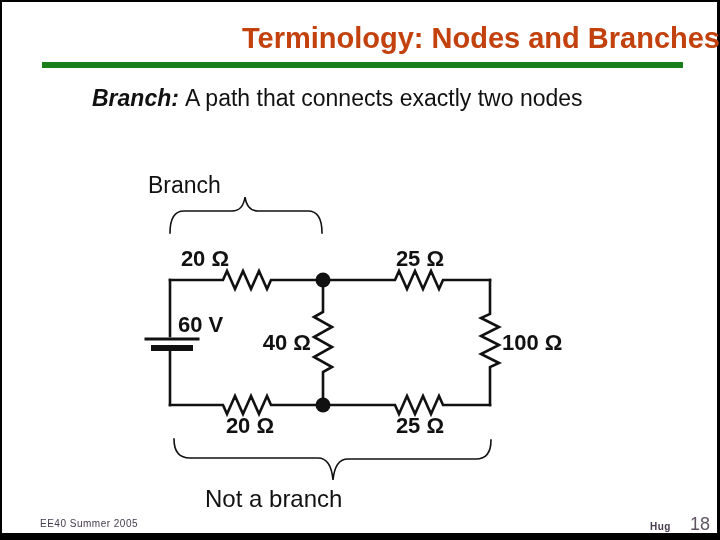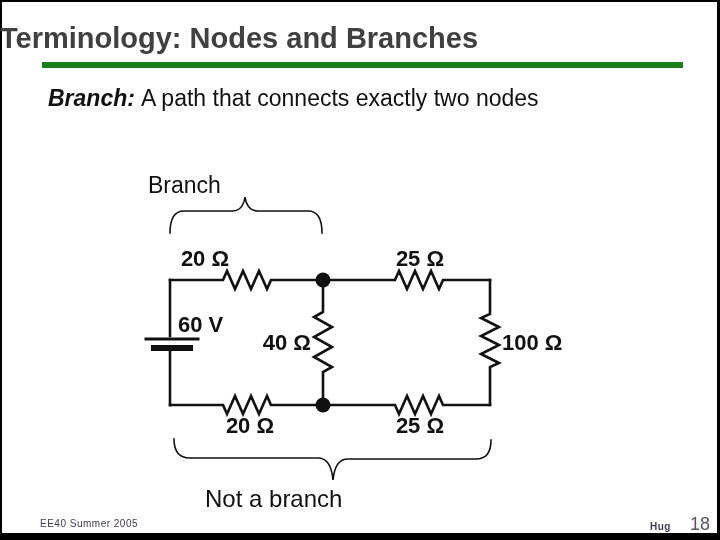--- a/index.html
+++ b/index.html
@@ -10,35 +10,35 @@
     color:#111111;
   }
   .frame{
     position:absolute;inset:0;
     border-style:solid;border-color:#000000;
     border-width:2px 3px 7px 2px;
     pointer-events:none;
   }
   .title{
     position:absolute;top:22px;left:0;right:0;
-    text-align:left;
+    text-align:right;
     font-size:29px;font-weight:bold;
-    color:#404040;
+    color:#c2410c;
     letter-spacing:0px;
     white-space:nowrap;
   }
   .rule{
     position:absolute;left:42px;top:62px;width:641px;height:6px;
     background:#1a7f1a;
   }
   .definition{
     position:absolute;left:48px;top:85px;
     font-size:23px;color:#111111;white-space:nowrap;
   }
-  .definition .term{font-weight:bold;font-style:italic;}
+  .definition .term{font-weight:bold;font-style:italic;margin-left:44px;}
   .definition .text{margin-left:6px;}
   .circuit-svg{position:absolute;left:0;top:0;}
   .footer-left{
     position:absolute;left:40px;top:518px;
     font-size:10px;color:#463a4d;letter-spacing:0.5px;
   }
   .footer-author{
     position:absolute;left:637px;top:521px;
     font-size:10px;font-weight:bold;color:#463a4d;letter-spacing:0.5px;padding-left:13px;
   }

